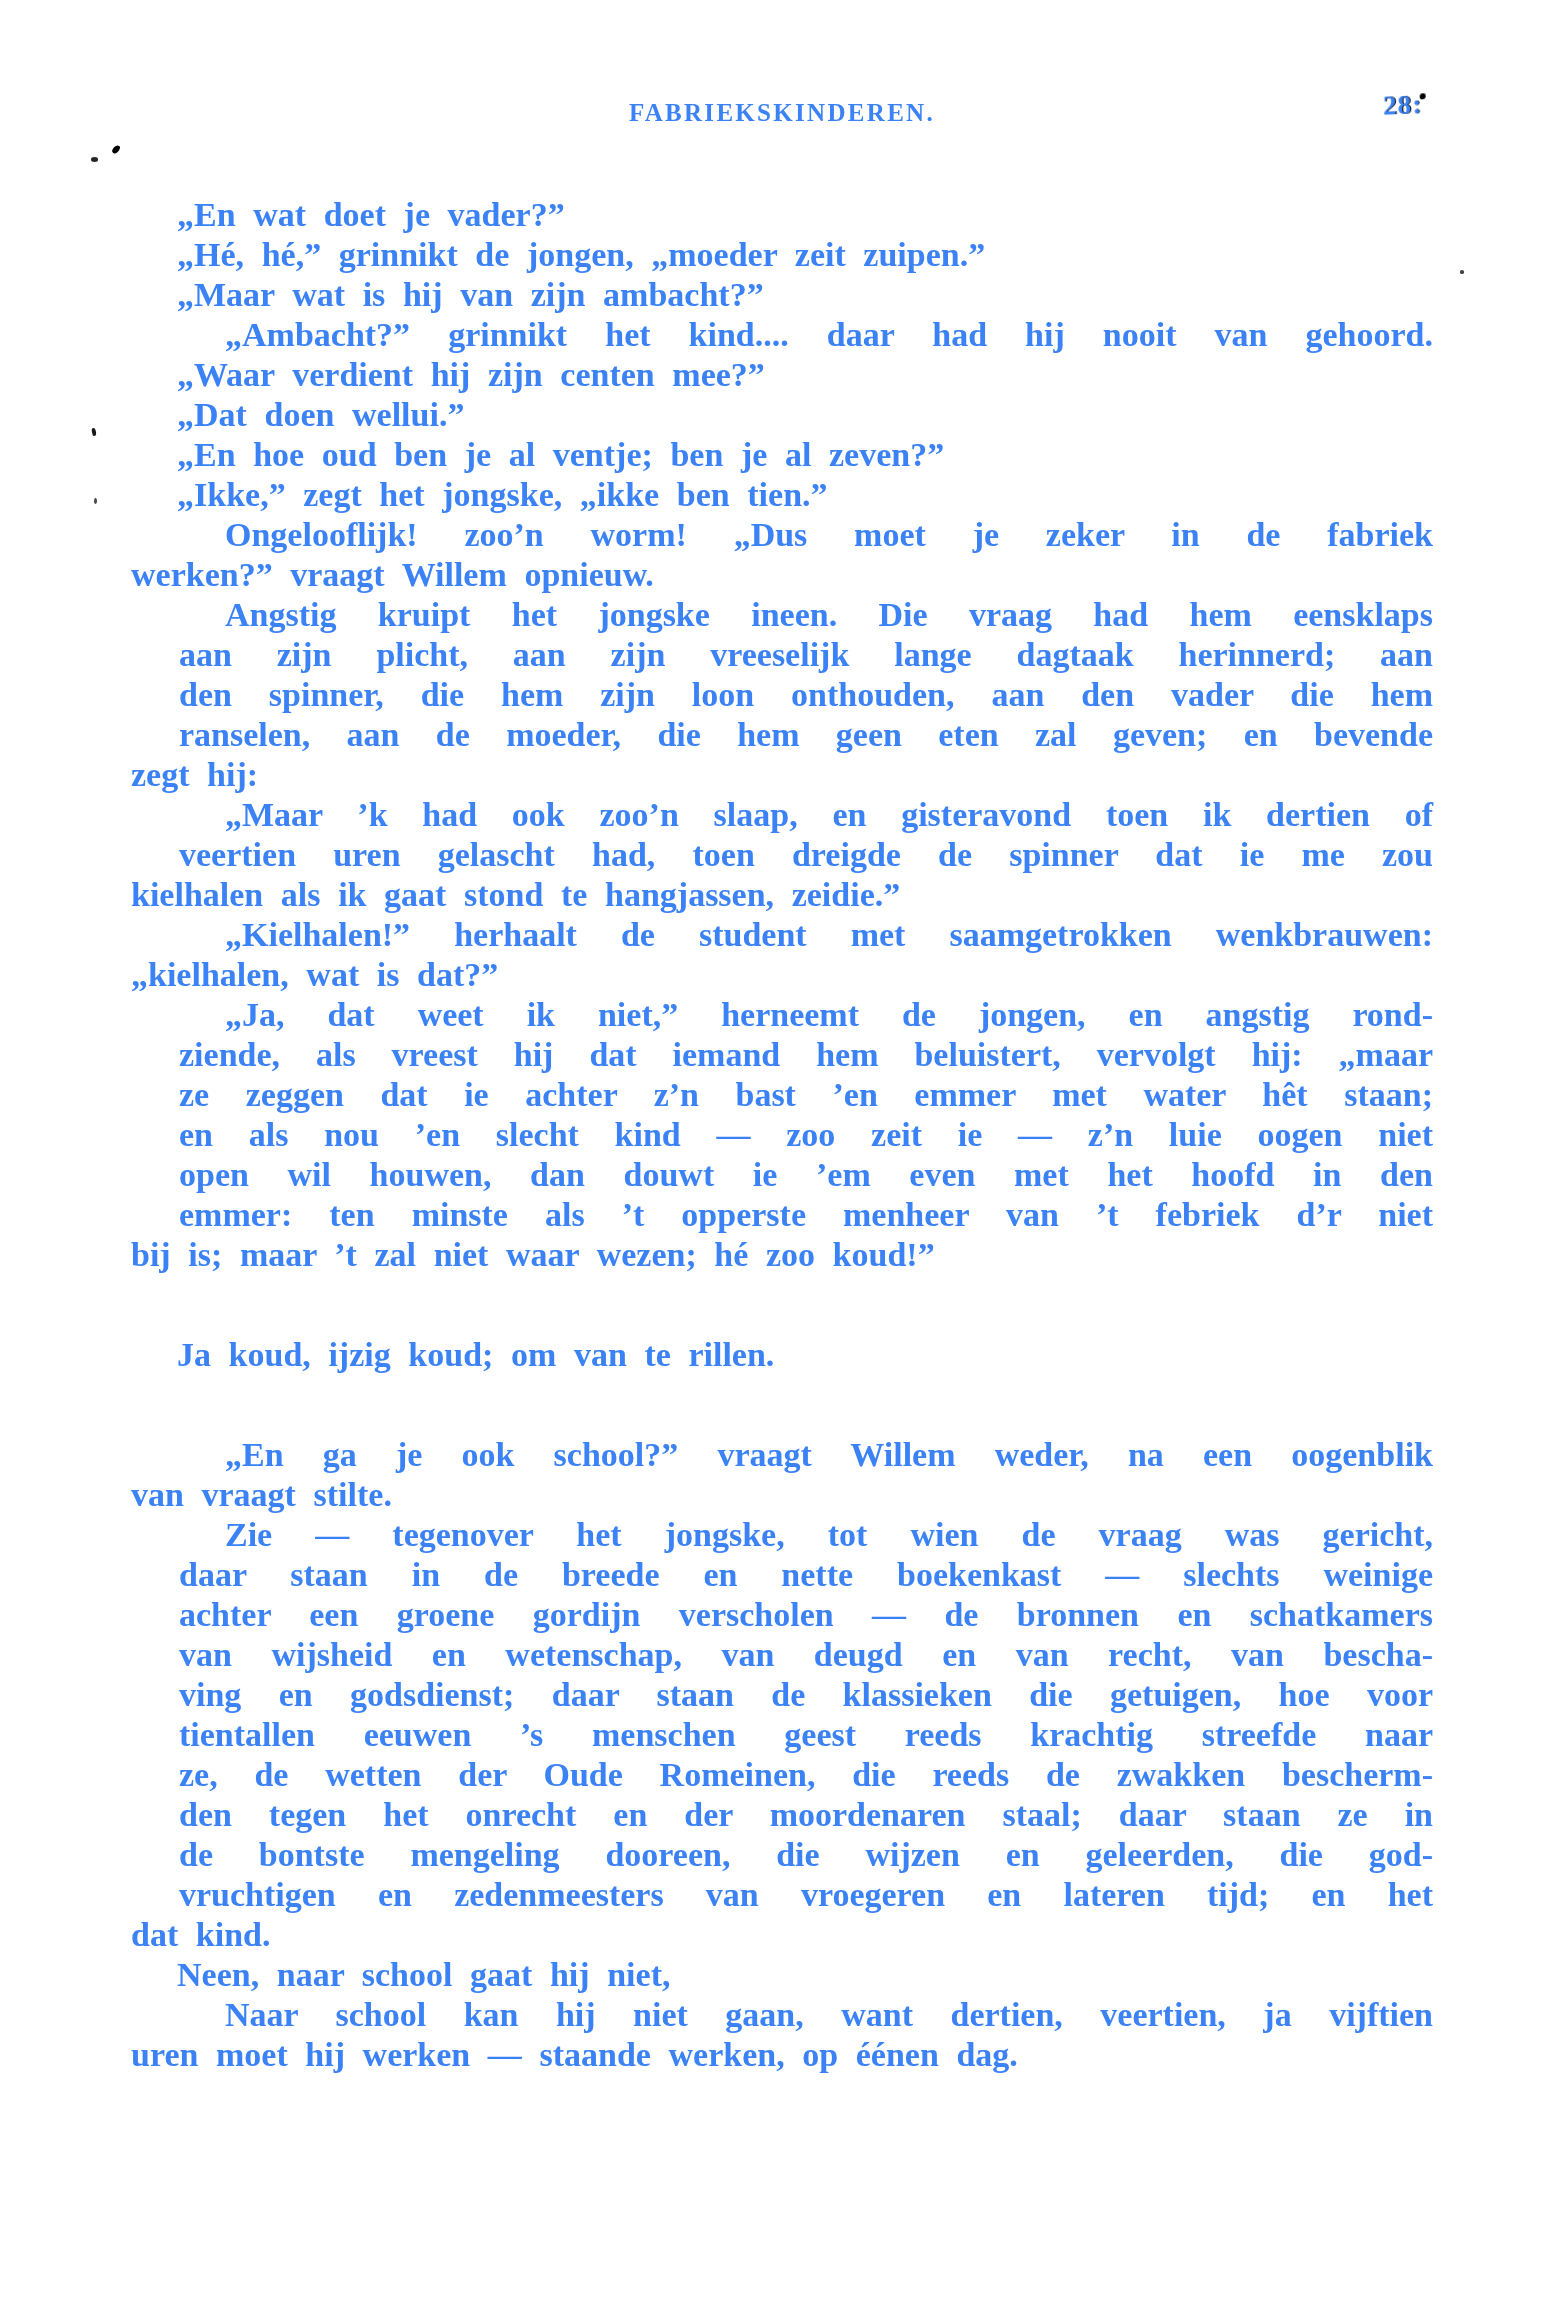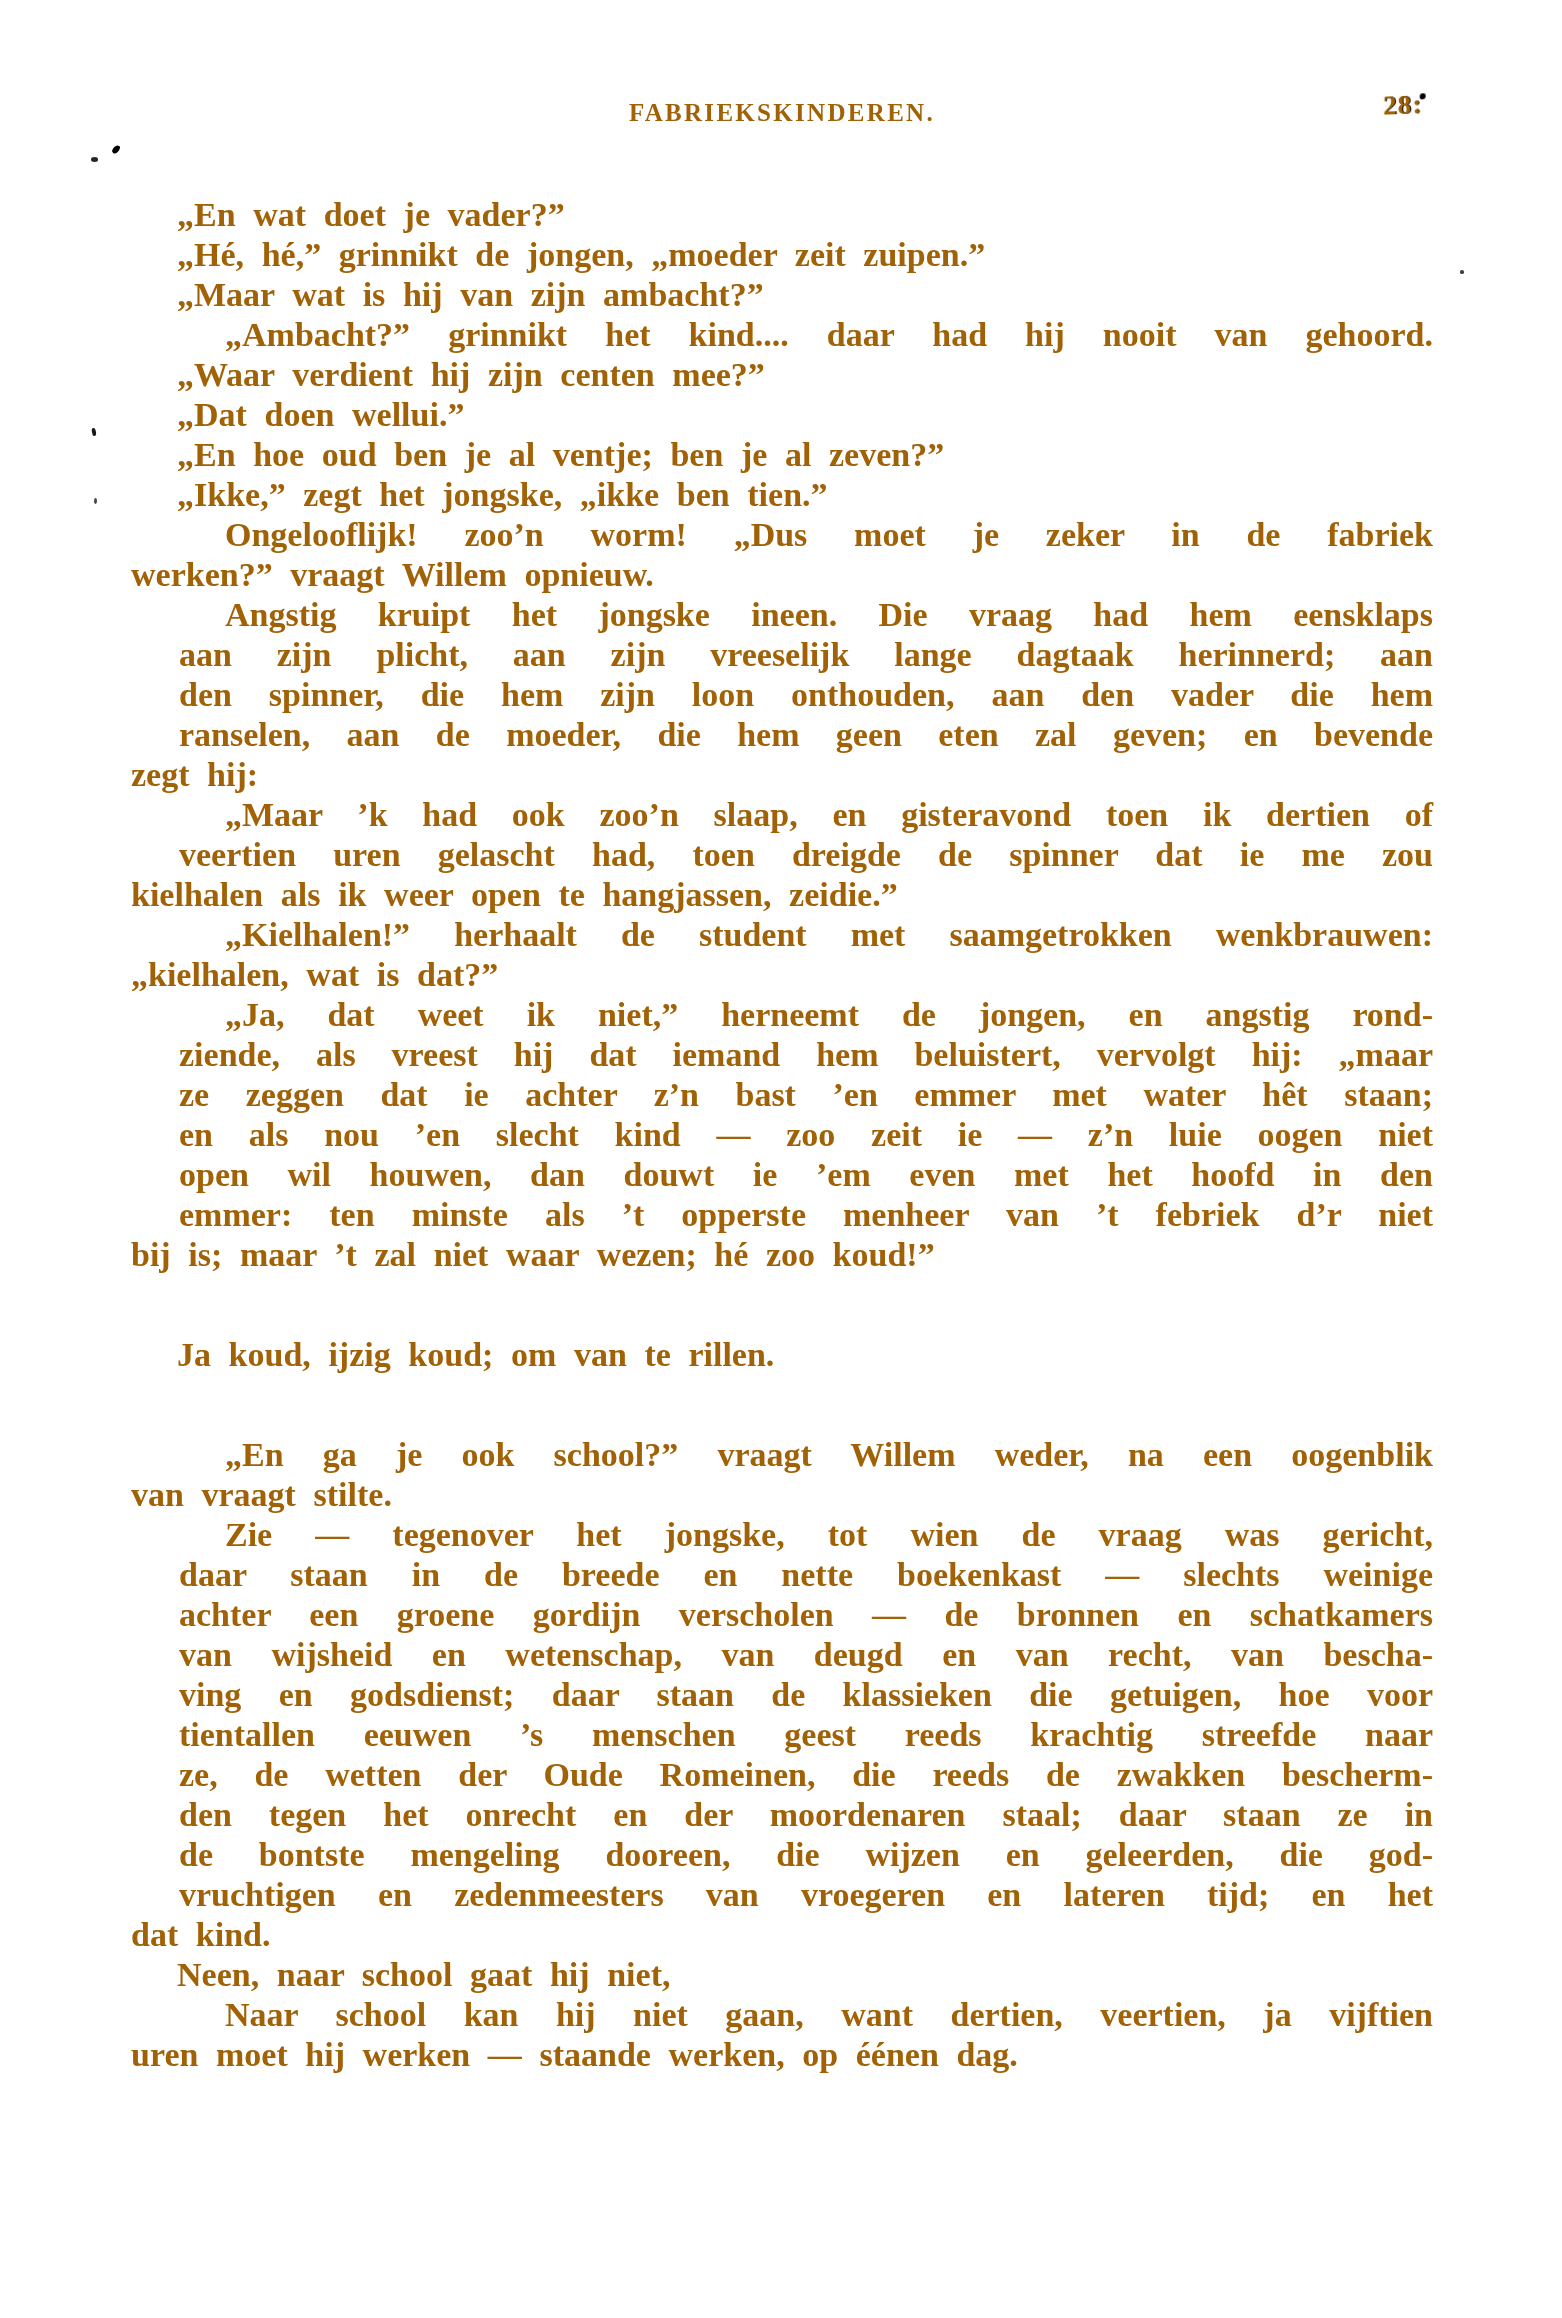--- a/index.html
+++ b/index.html
@@ -1,21 +1,21 @@
 <!DOCTYPE html>
 <html style="font-size:14.6px"><head>
 <meta charset="utf-8">
 <style>
   html,body{margin:0;padding:0;background:#ffffff;}
   .page{
     position:relative;
     width:1562px;
     height:2318px;
     background:#ffffff;
-    color:#a16207;
+    color:#3b82f6;
     font-family:"Liberation Serif", serif;
     font-weight:700;
     overflow:hidden;
   }
   .running-header{
     position:absolute;
     left:131px;
     top:99px;
     width:1302px;
     height:37px;
@@ -99,21 +99,21 @@
       <div class="line indent">„Ikke,” zegt het jongske, „ikke ben tien.”</div>
       <div class="line indent justify">Ongelooflijk! zoo’n worm! „Dus moet je zeker in de fabriek</div>
       <div class="line">werken?” vraagt Willem opnieuw.</div>
       <div class="line indent justify">Angstig kruipt het jongske ineen. Die vraag had hem eensklaps</div>
       <div class="line justify">aan zijn plicht, aan zijn vreeselijk lange dagtaak herinnerd; aan</div>
       <div class="line justify">den spinner, die hem zijn loon onthouden, aan den vader die hem</div>
       <div class="line justify">ranselen, aan de moeder, die hem geen eten zal geven; en bevende</div>
       <div class="line">zegt hij:</div>
       <div class="line indent justify">„Maar ’k had ook zoo’n slaap, en gisteravond toen ik dertien of</div>
       <div class="line justify">veertien uren gelascht had, toen dreigde de spinner dat ie me zou</div>
-      <div class="line">kielhalen als ik weer open te hangjassen, zeidie.”</div>
+      <div class="line">kielhalen als ik gaat stond te hangjassen, zeidie.”</div>
       <div class="line indent justify">„Kielhalen!” herhaalt de student met saamgetrokken wenkbrauwen:</div>
       <div class="line">„kielhalen, wat is dat?”</div>
       <div class="line indent justify">„Ja, dat weet ik niet,” herneemt de jongen, en angstig rond-</div>
       <div class="line justify">ziende, als vreest hij dat iemand hem beluistert, vervolgt hij: „maar</div>
       <div class="line justify">ze zeggen dat ie achter z’n bast ’en emmer met water hêt staan;</div>
       <div class="line justify">en als nou ’en slecht kind — zoo zeit ie — z’n luie oogen niet</div>
       <div class="line justify">open wil houwen, dan douwt ie ’em even met het hoofd in den</div>
       <div class="line justify">emmer: ten minste als ’t opperste menheer van ’t febriek d’r niet</div>
       <div class="line">bij is; maar ’t zal niet waar wezen; hé zoo koud!”</div>
       <div class="line indent gap">Ja koud, ijzig koud; om van te rillen.</div>

